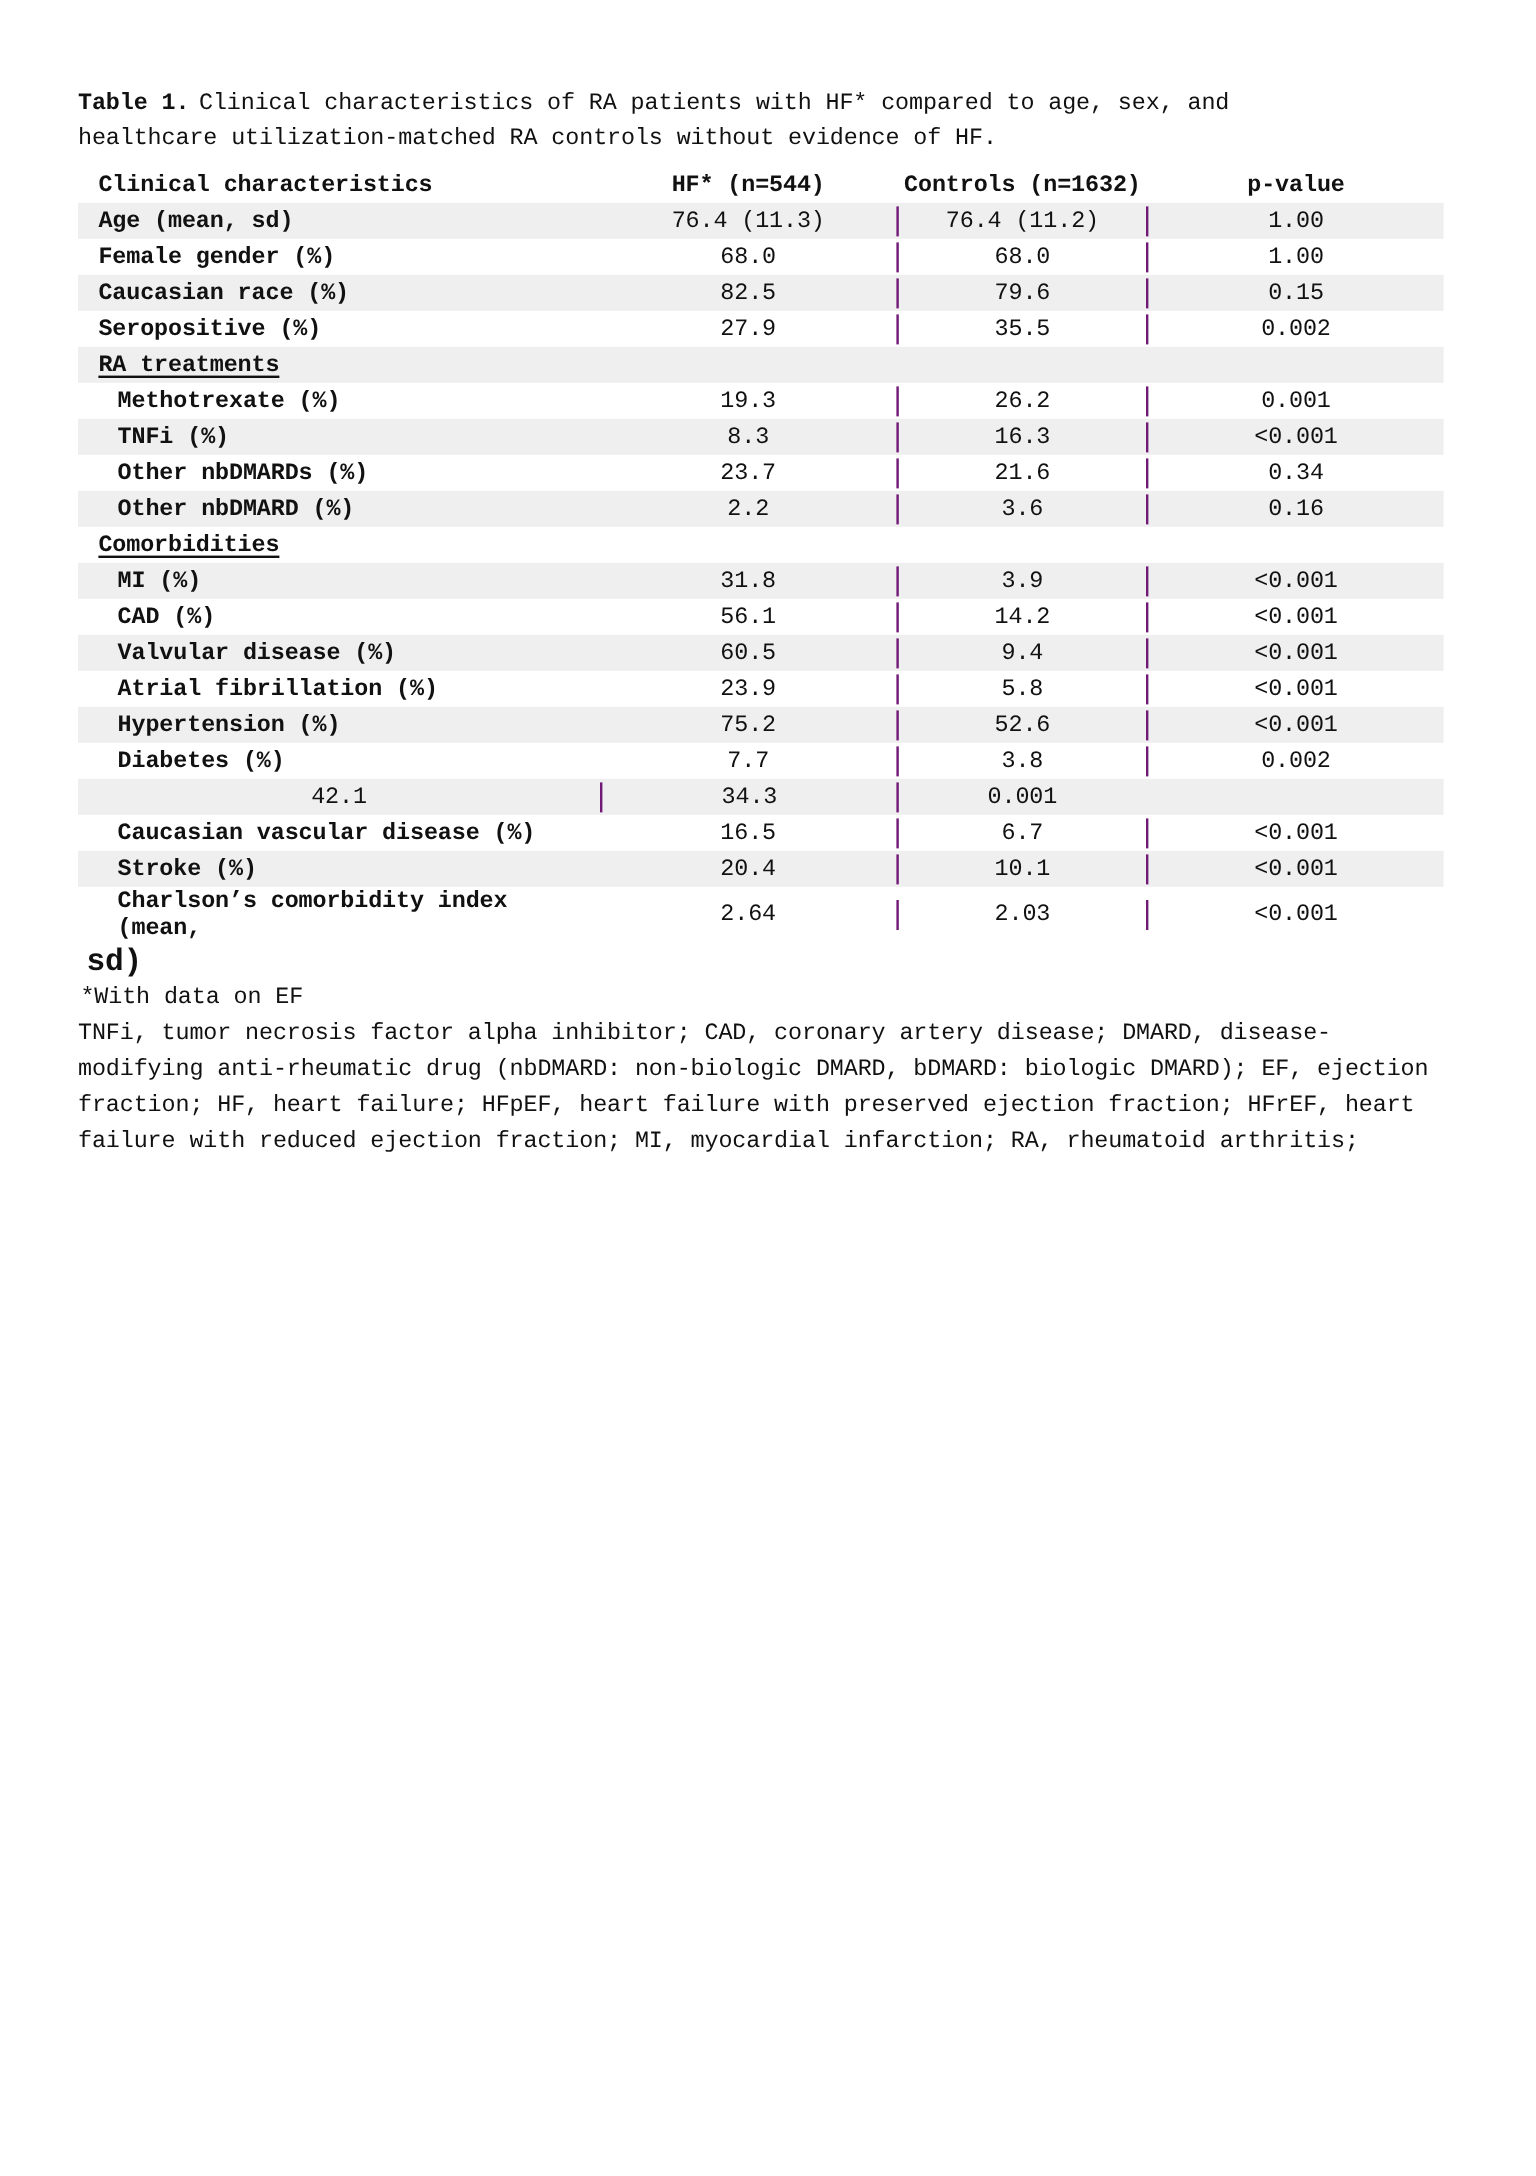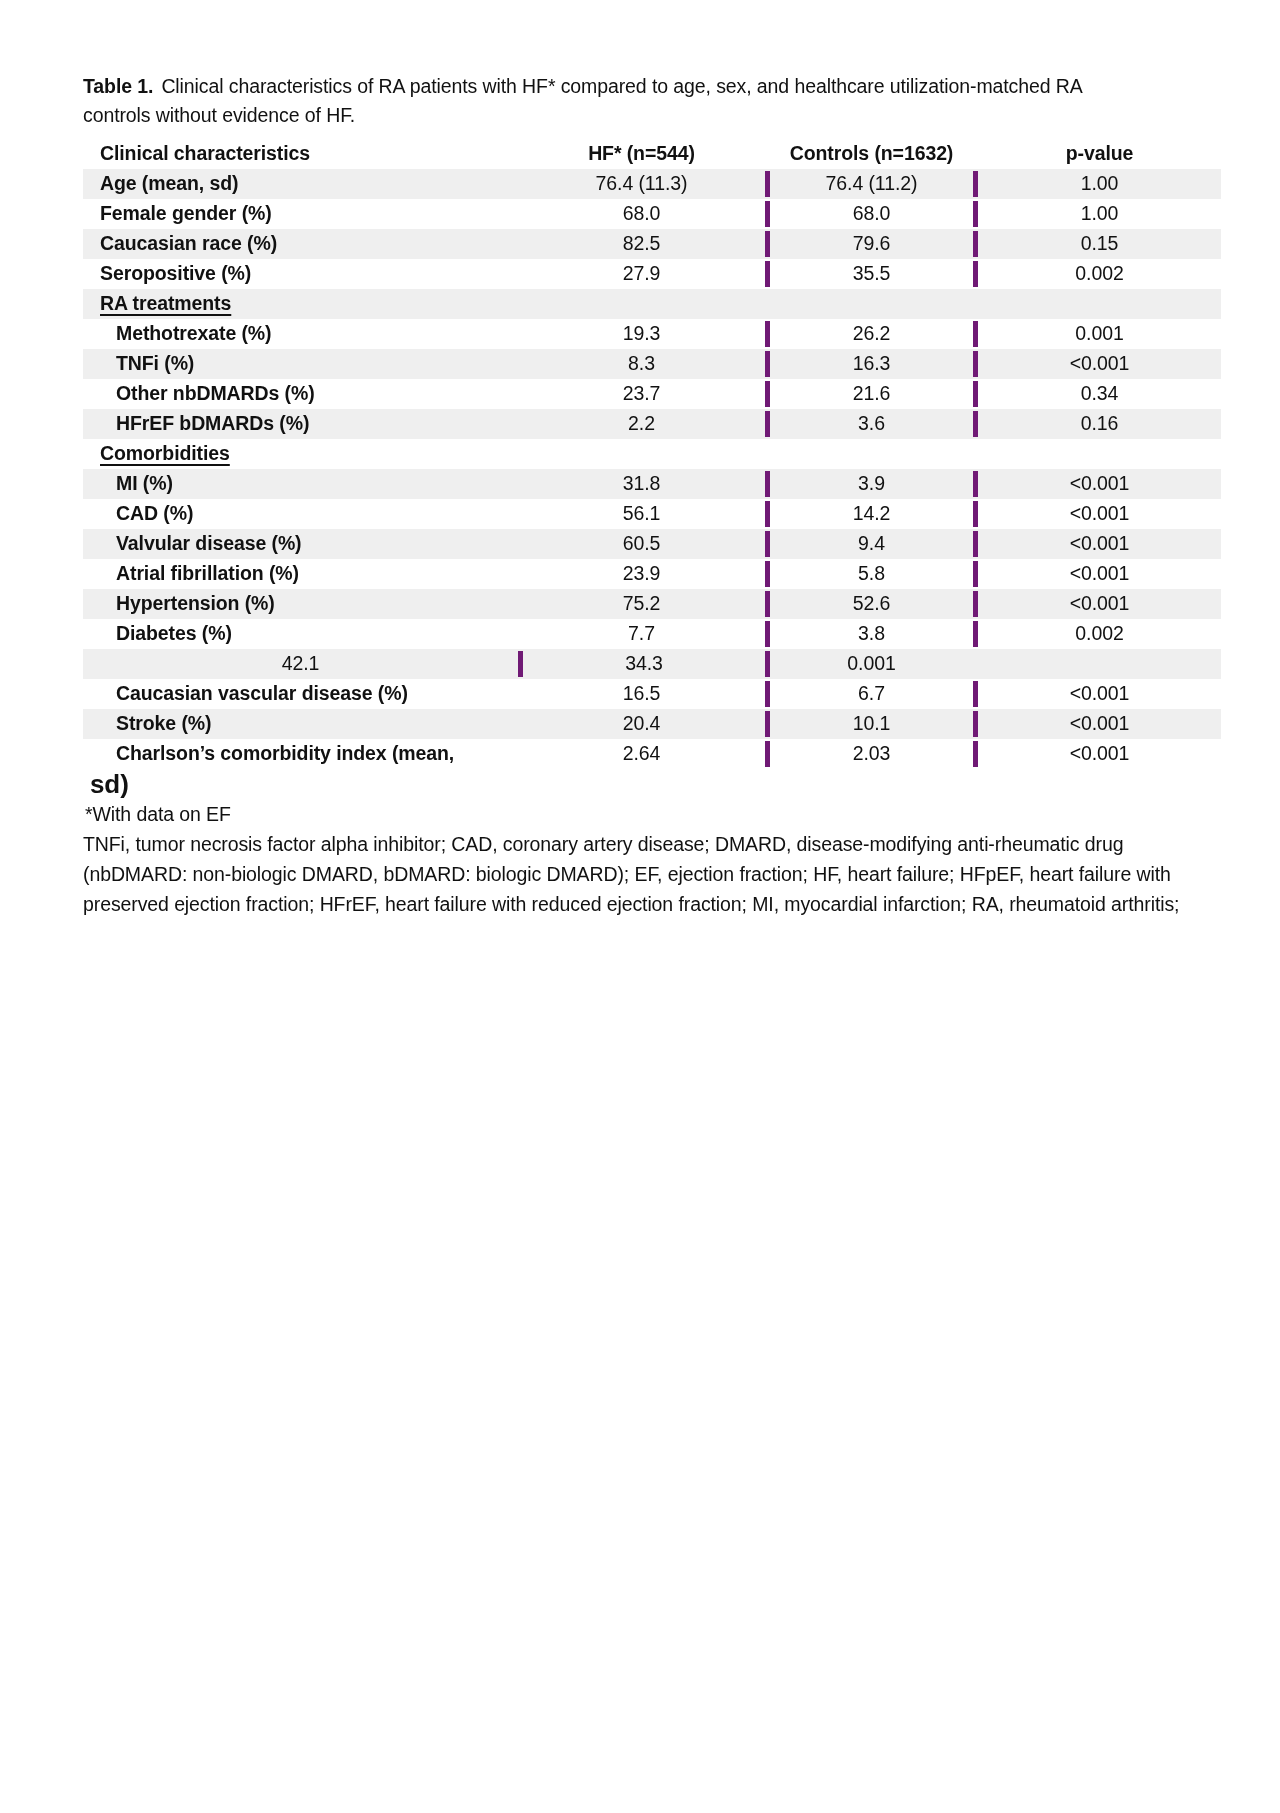--- a/index.html
+++ b/index.html
@@ -3,40 +3,40 @@
 <meta charset="utf-8">
 <style>
   html,body{margin:0;padding:0;}
   body{
     width:1280px;height:1813px;
     background:#ffffff;
     font-family:"Liberation Sans","DejaVu Sans",sans-serif;
     color:#111111;
     position:relative;
   }
-  .page{position:absolute;left:83px;top:72px;width:1140px;}
+  .page{position:absolute;left:65px;top:72px;width:1140px;font-family:Liberation Mono, monospace;}
   .b{font-weight:700;}
   .caption{
     font-size:19.5px;line-height:29px;margin:0 0 9px 0;
     max-width:1020px;letter-spacing:-0.1px;
   }
   .caption .tn{margin-right:8px;}
   .table{width:1138px;font-size:19.5px;letter-spacing:-0.1px;}
   .trow{
     display:grid;
     grid-template-columns:435px 247px 208px 248px;
     min-height:30px;
     align-items:center;
   }
   .shade{background:var(--stripe,#efefef);}
   .c{padding-top:1px;padding-bottom:2px;}
   .lbl{font-weight:700;padding-left:17px;}
   .lbl.ind{padding-left:33px;}
   .num{text-align:center;font-weight:400;}
-  .sep{border-left:5px solid #701a75;}
+  .sep{border-left:2px solid #701a75;}
   .thead .c{font-weight:700;}
   .thead .sep{border-left-color:transparent;}
   .section{
     grid-column:1 / -1;
     font-weight:700;
     padding-left:17px;
   }
   .section span{
     text-decoration:underline;
     text-decoration-thickness:2px;
@@ -102,21 +102,21 @@
           <div class="c num sep">16.3</div>
           <div class="c num sep">&lt;0.001</div>
         </div>
         <div class="trow">
           <div class="c lbl ind">Other nbDMARDs (%)</div>
           <div class="c num">23.7</div>
           <div class="c num sep">21.6</div>
           <div class="c num sep">0.34</div>
         </div>
         <div class="trow shade">
-          <div class="c lbl ind">HFrEF bDMARDs (%)</div>
+          <div class="c lbl ind">Other nbDMARD (%)</div>
           <div class="c num">2.2</div>
           <div class="c num sep">3.6</div>
           <div class="c num sep">0.16</div>
         </div>
         <div class="trow">
           <div class="c section"><span>Comorbidities</span></div>
         </div>
         <div class="trow shade">
           <div class="c lbl ind">MI (%)</div>
           <div class="c num">31.8</div>

